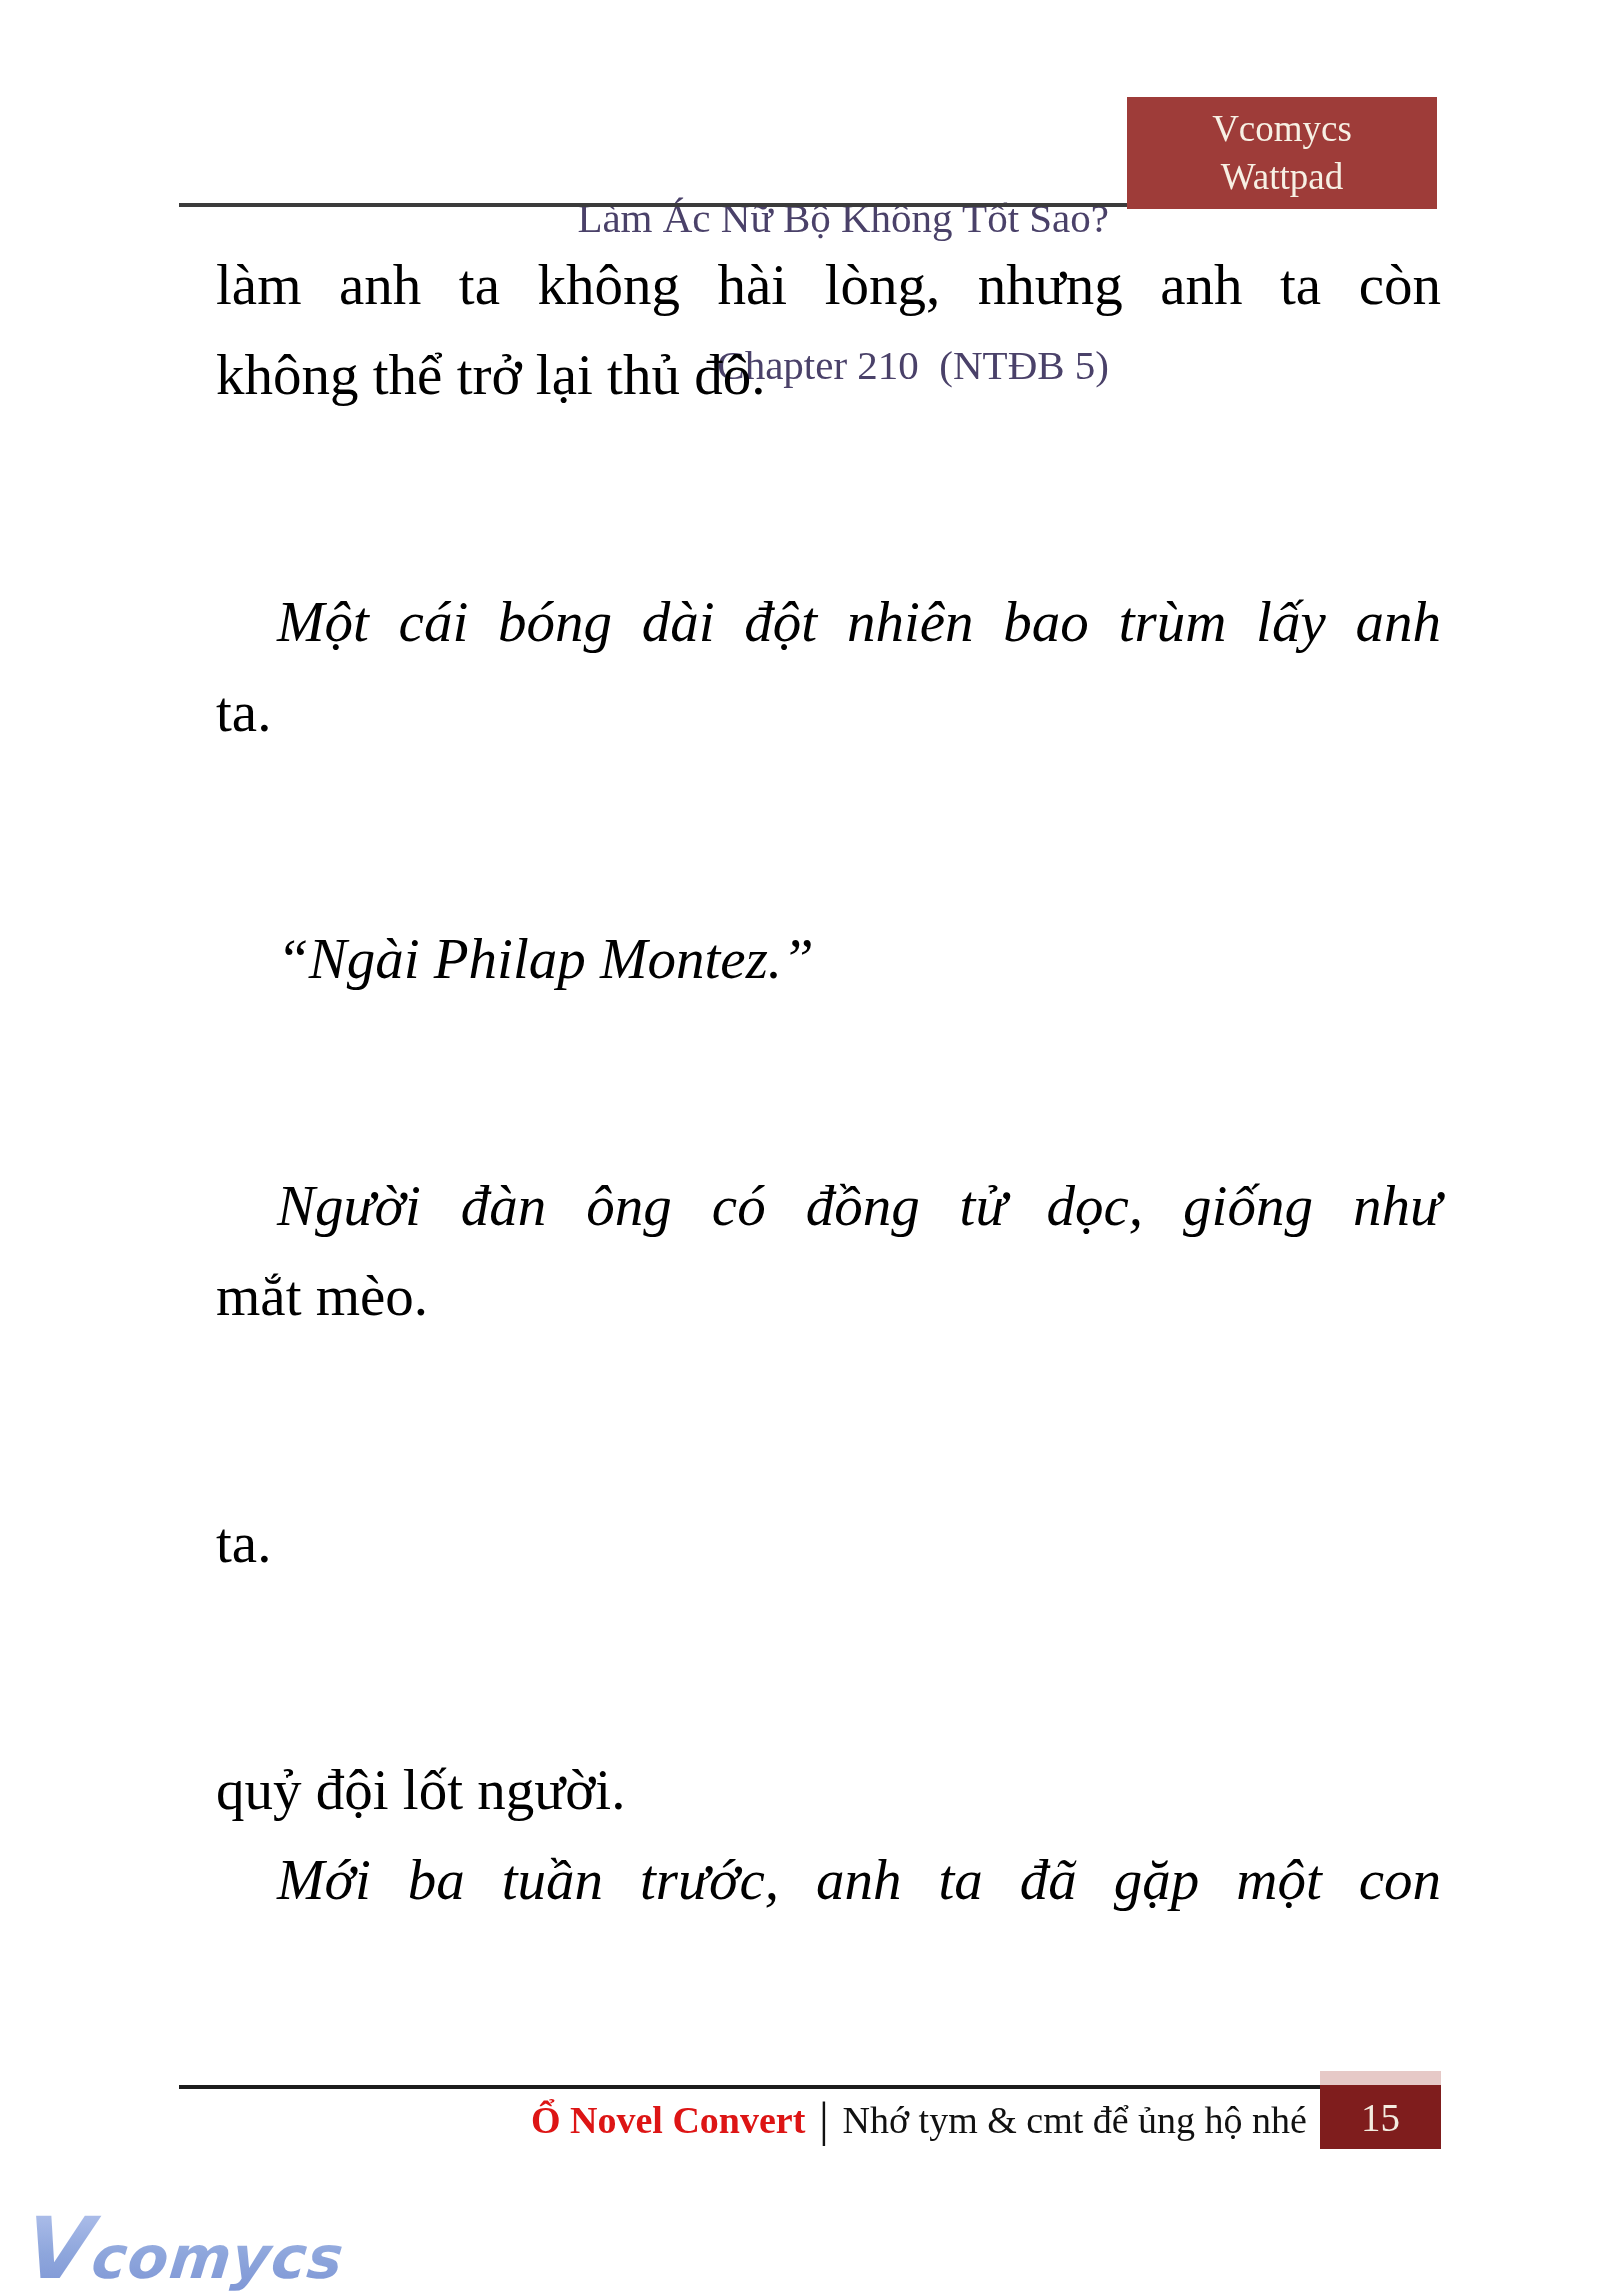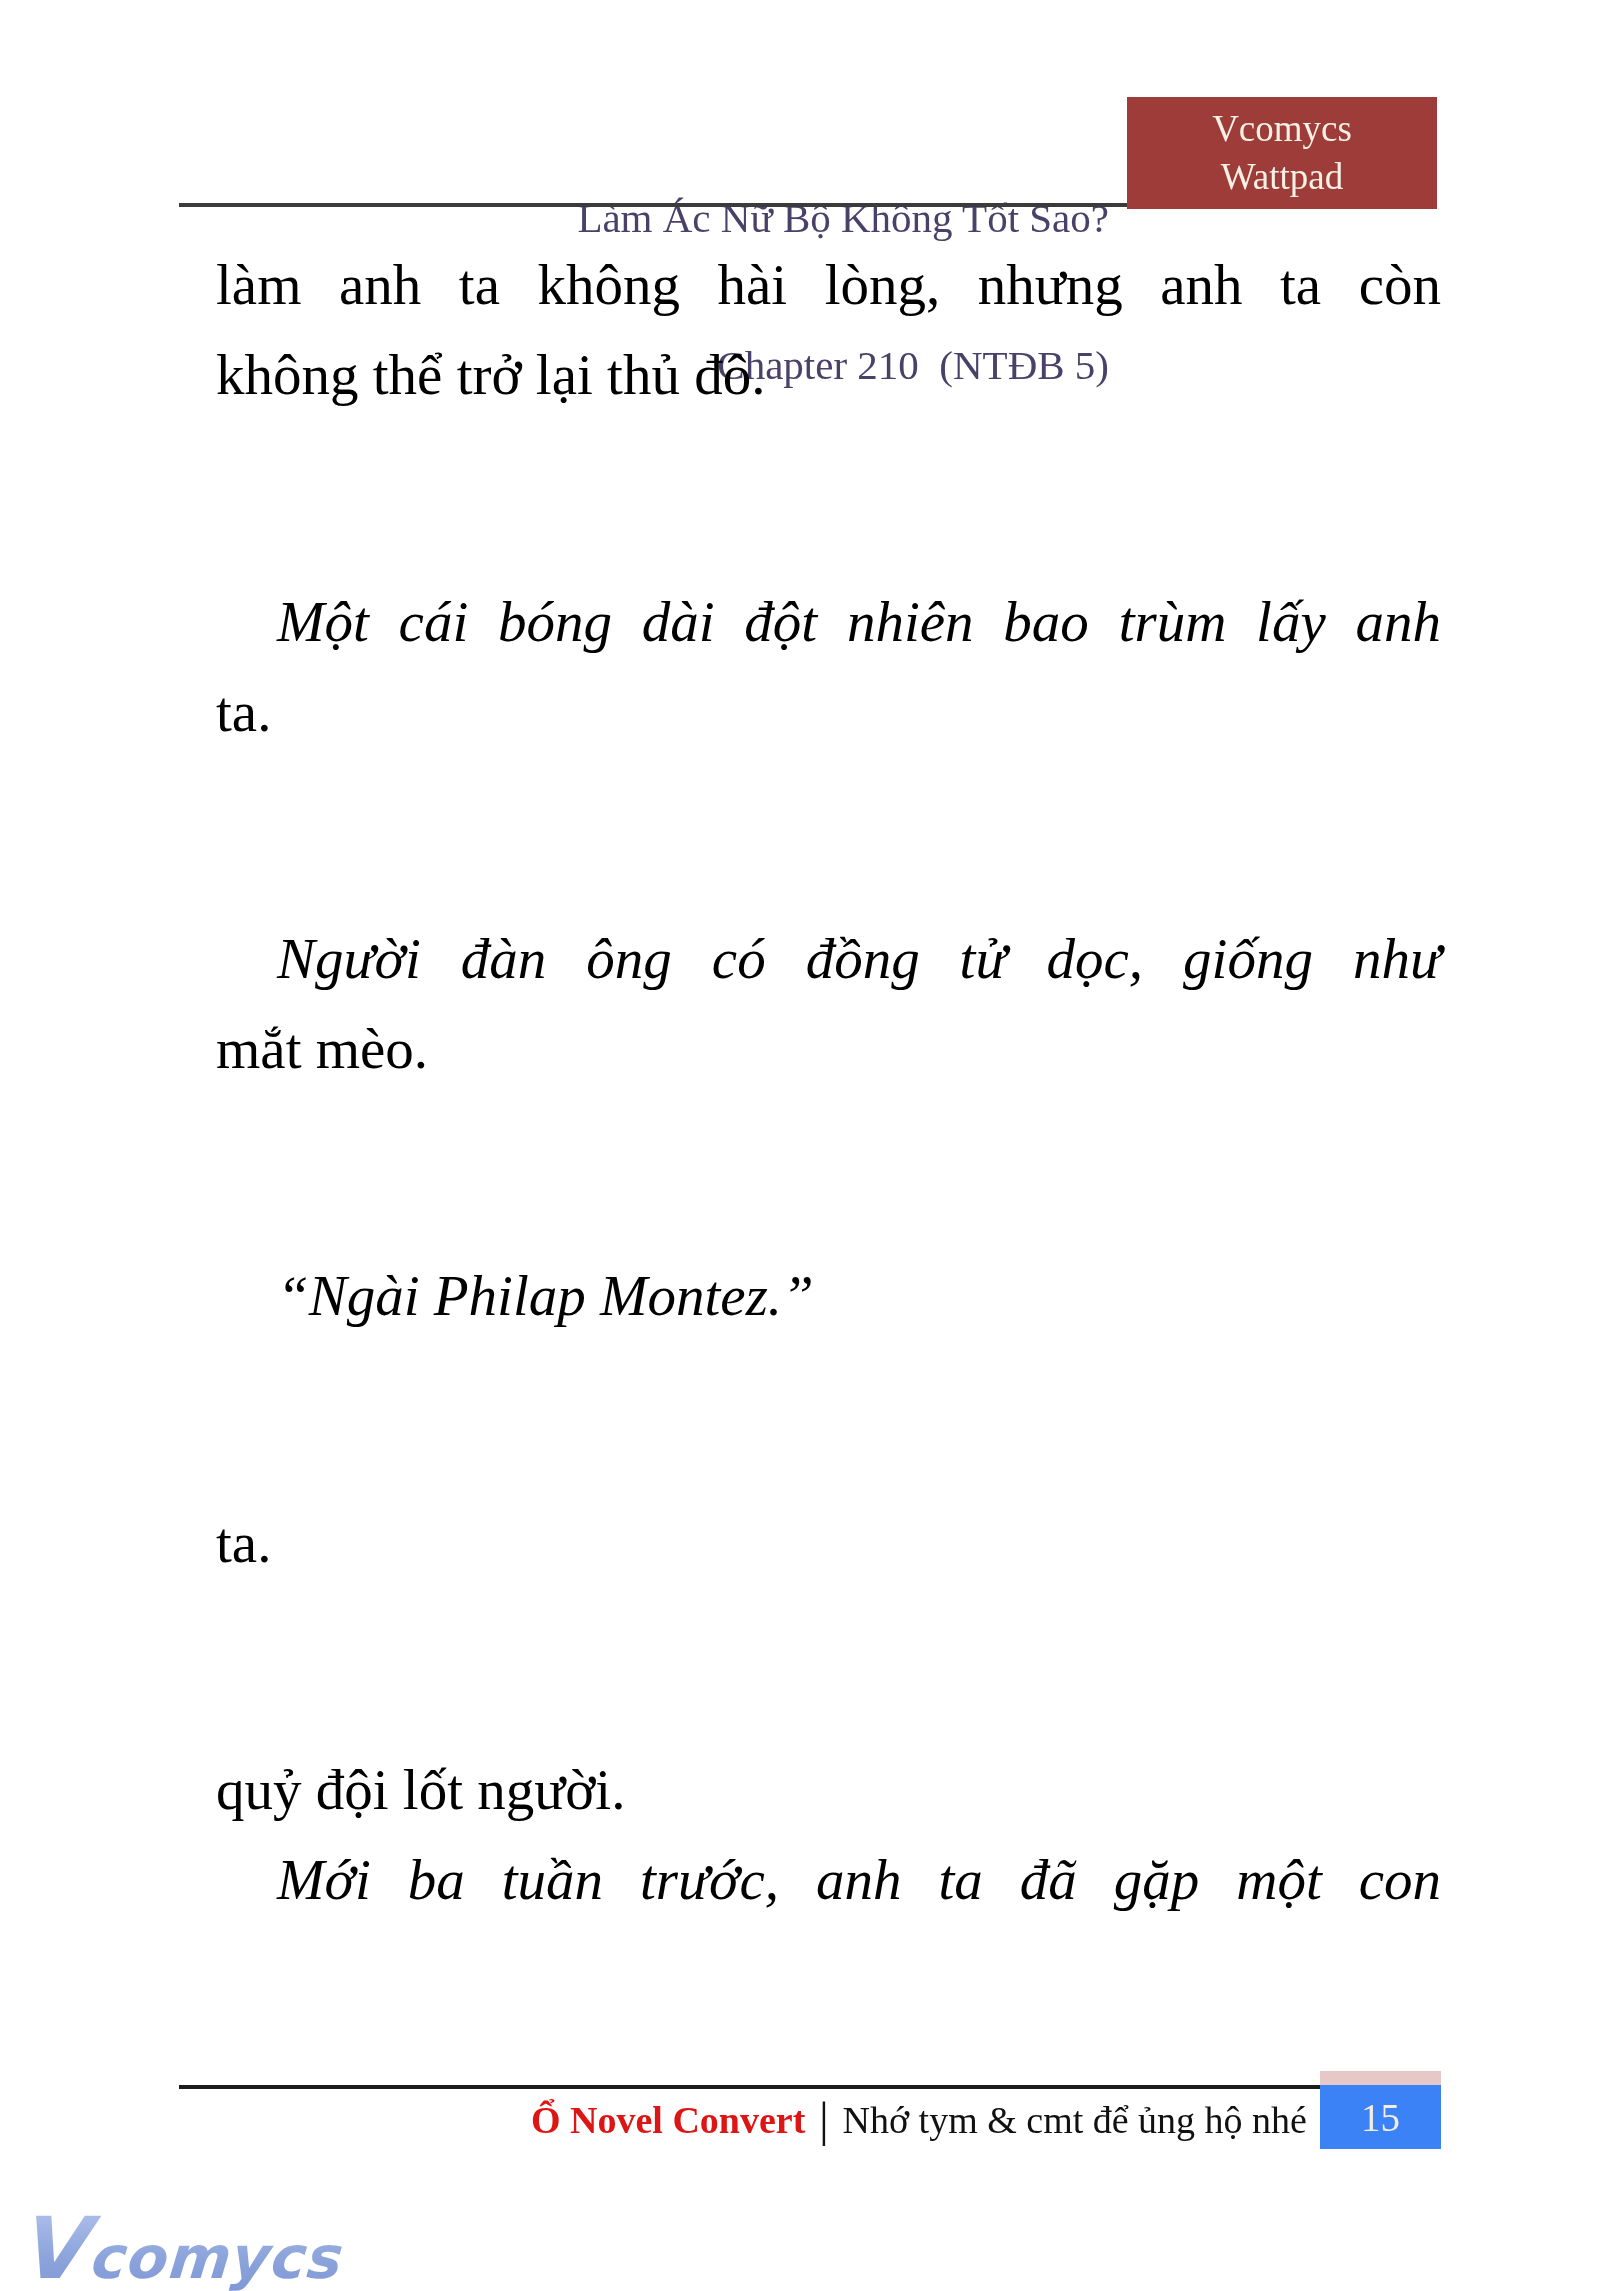--- a/index.html
+++ b/index.html
@@ -81,21 +81,21 @@
     width: 121px;
     height: 13.7px;
     background: #e6c9c7;
   }
   .page-num-box {
     position: absolute;
     left: 1320px;
     top: 2085px;
     width: 121px;
     height: 64px;
-    background: #3b82f6;
+    background: #7f1d1d;
     color: #f3ece0;
     display: flex;
     align-items: center;
     justify-content: center;
     font-size: 39px;
   }
   .footer-text {
     position: absolute;
     right: 314px;
     top: 2091px;
@@ -153,25 +153,25 @@
   <div class="body-text">
       <div class="paragraph">
         <div class="line fill">làm anh ta không hài lòng, nhưng anh ta còn</div>
         <div class="line">không thể trở lại thủ đô.</div>
       </div>
       <div class="paragraph">
         <div class="line fill indent">Một cái bóng dài đột nhiên bao trùm lấy anh</div>
         <div class="line">ta.</div>
       </div>
       <div class="paragraph">
+        <div class="line indent">“Ngài Philap Montez.”</div>
+      </div>
+      <div class="paragraph">
         <div class="line fill indent">Người đàn ông có đồng tử dọc, giống như</div>
         <div class="line">mắt mèo.</div>
-      </div>
-      <div class="paragraph">
-        <div class="line indent">“Ngài Philap Montez.”</div>
       </div>
       <div class="paragraph">
         <div class="line">ta.</div>
       </div>
       <div class="paragraph">
         <div class="line">quỷ đội lốt người.</div>
         <div class="line fill indent">Mới ba tuần trước, anh ta đã gặp một con</div>
       </div>
     </div>
 

